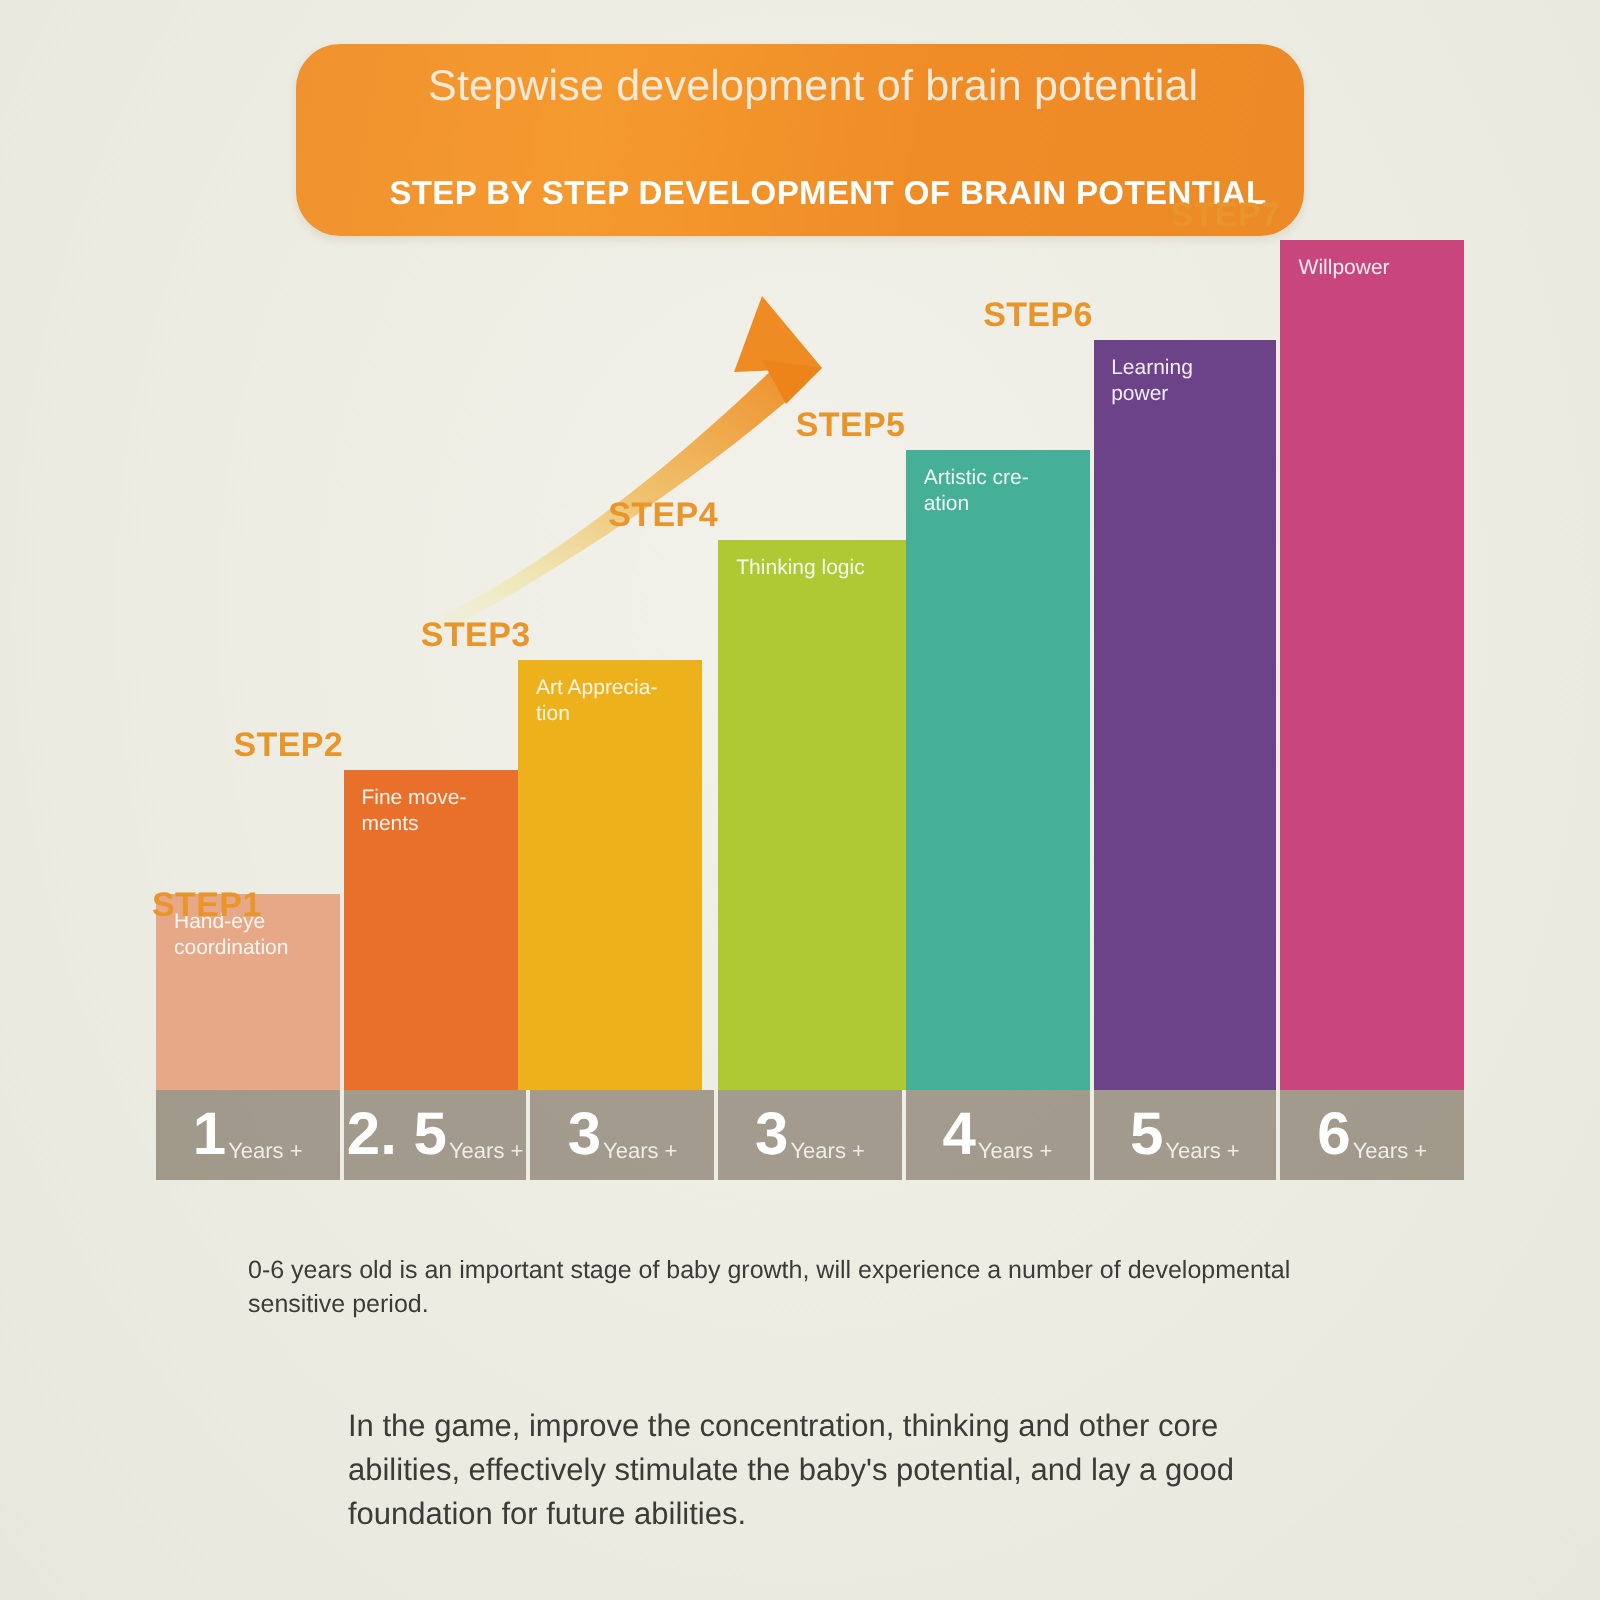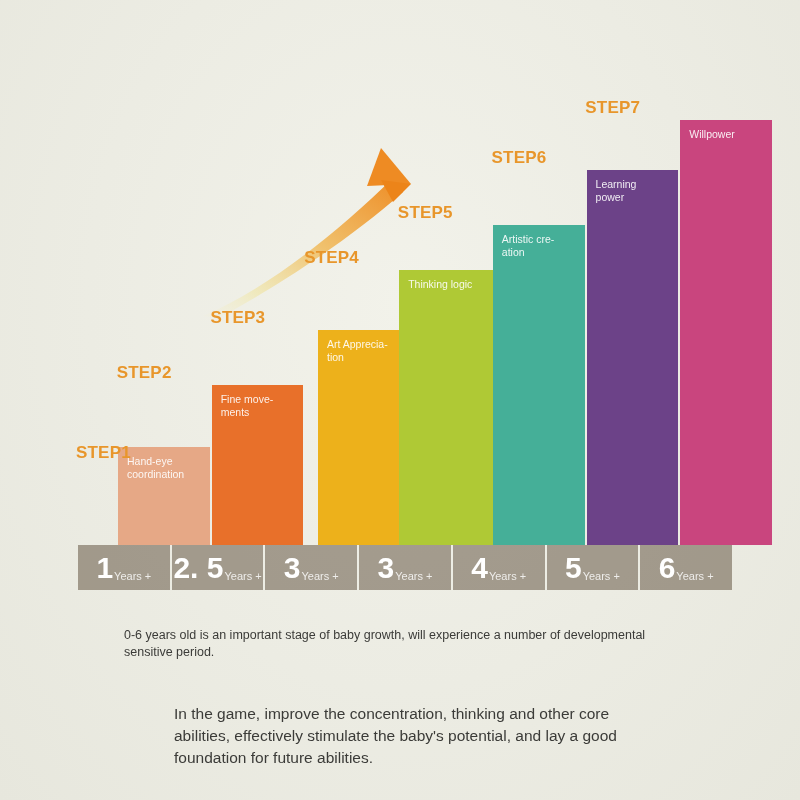--- a/index.html
+++ b/index.html
@@ -71,21 +71,20 @@
   .chart {
     position: absolute;
     left: 78px;
     top: 170px;
     width: 654px;
     height: 420px;
   }
   .bar-col {
     position: absolute;
     bottom: 45px;
-    margin-left: 40px;
   }
   .bar {
     position: absolute;
     bottom: 0;
     left: 0;
     width: 100%;
   }
   .bar-label {
     position: absolute;
     left: 9px;
@@ -162,20 +161,24 @@
     font-size: 15.5px;
     line-height: 22px;
     color: #3b3b38;
   }
 </style>
 </head>
 <body>
 
 <div id="page">
 
+  <div class="banner">
+    <div class="banner-title">Stepwise development of brain potential</div>
+    <div class="banner-sub">STEP BY STEP DEVELOPMENT OF BRAIN POTENTIAL</div>
+  </div>
 
   <div class="arrow-wrap">
     <svg width="240" height="180" viewBox="0 0 240 180">
       <defs>
         <linearGradient id="arrowGrad" x1="0" y1="1" x2="1" y2="0">
           <stop offset="0%" stop-color="#f3f0d8" stop-opacity="0.15"></stop>
           <stop offset="22%" stop-color="#f0e6a8" stop-opacity="0.65"></stop>
           <stop offset="55%" stop-color="#f0bd63" stop-opacity="0.92"></stop>
           <stop offset="100%" stop-color="#ee8b23" stop-opacity="1"></stop>
         </linearGradient>
@@ -193,21 +196,21 @@
             <div class="bar-label">Hand-eye coordination</div>
           </div>
         </div>
         <div class="step-label" style="left: -2px; bottom: 127px;">STEP1</div>
         <div class="bar-col" style="left: 93.7143px; width: 91.7143px; height: 160px;">
           <div class="bar" style="height: 160px; background: rgb(232, 112, 42);">
             <div class="bar-label">Fine move-<br>ments</div>
           </div>
         </div>
         <div class="step-label" style="left: 38.7143px; bottom: 207px;">STEP2</div>
-        <div class="bar-col" style="left: 200px; width: 91.7143px; height: 215px;">
+        <div class="bar-col" style="left: 181px; width: 91.7143px; height: 215px;">
           <div class="bar" style="height: 215px; background: rgb(237, 177, 27);">
             <div class="bar-label">Art Apprecia-<br>tion</div>
           </div>
         </div>
         <div class="step-label" style="left: 132.429px; bottom: 262px;">STEP3</div>
         <div class="bar-col" style="left: 281.143px; width: 107px; height: 275px;">
           <div class="bar" style="height: 275px; background: rgb(175, 201, 53);">
             <div class="bar-label">Thinking logic</div>
           </div>
         </div>

